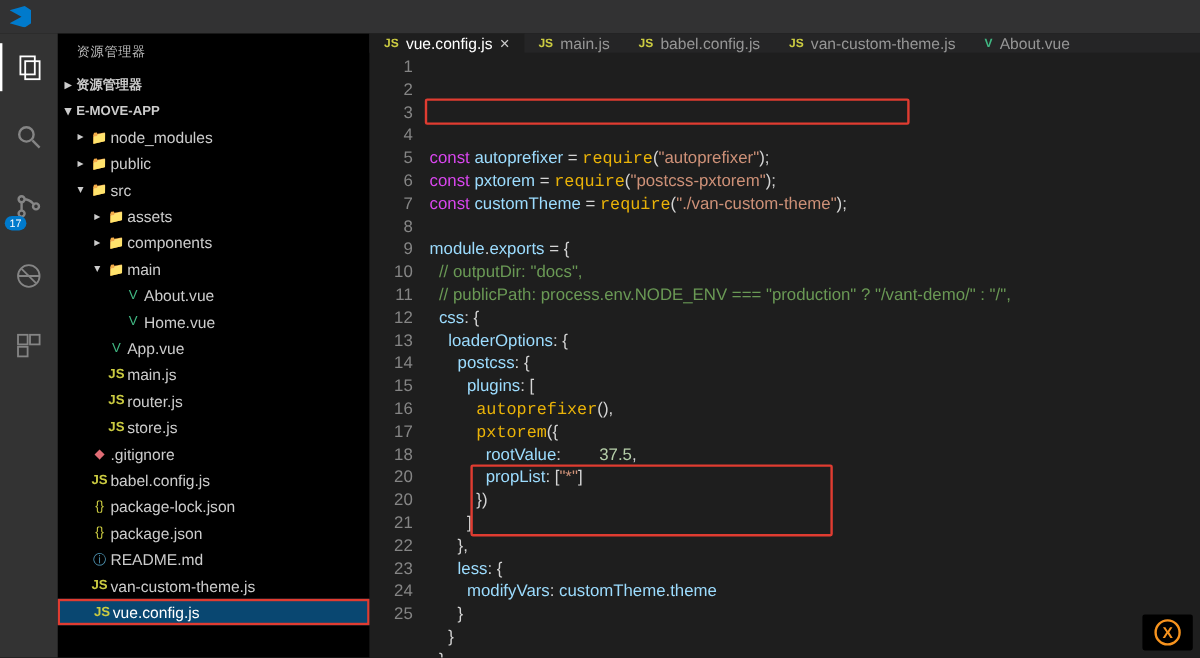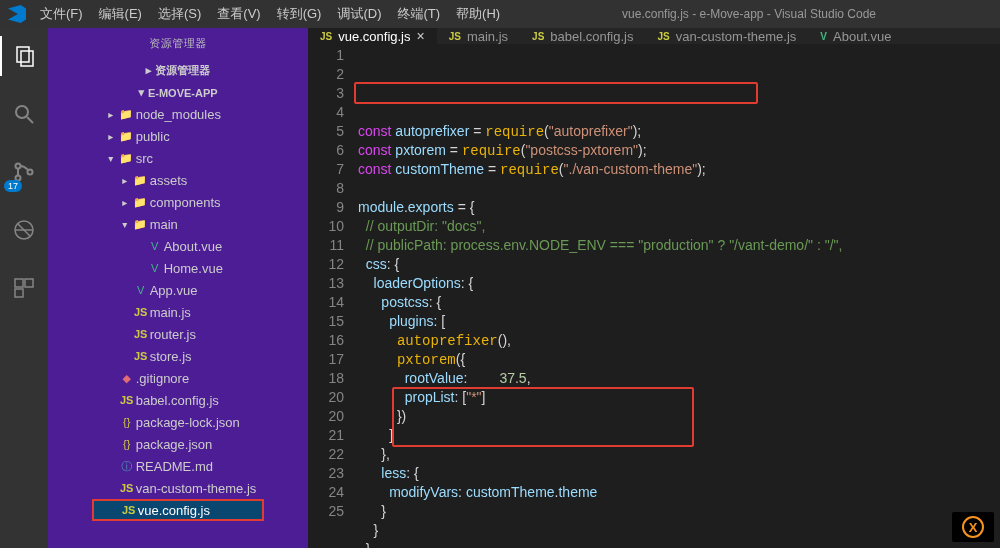--- a/index.html
+++ b/index.html
@@ -7,21 +7,21 @@
 .titlebar { height: 28px; background: #323233; display: flex; align-items: center; padding: 0 8px; }
 .vsicon { width: 18px; height: 18px; background: #007acc; margin-right: 8px; display:flex; align-items:center; justify-content:center; clip-path: polygon(0 20%, 70% 0, 100% 20%, 100% 80%, 70% 100%, 0 80%, 55% 50%); }
 .menu { display: flex; gap: 4px; }
 .menu-item { padding: 2px 6px; color: #ccc; cursor: pointer; }
 .title-center { flex: 1; text-align: center; color: #999; font-size: 12px; }
 .main { display: flex; height: calc(100% - 28px); }
 .activity { width: 48px; background: #333333; display: flex; flex-direction: column; align-items: center; padding-top: 8px; gap: 18px; position: relative; }
 .activity .ab { width: 48px; height: 40px; display: flex; align-items: center; justify-content: center; color: #858585; font-size: 22px; cursor: pointer; }
 .activity .ab.active { color: #fff; border-left: 2px solid #fff; }
 .badge { position: absolute; font-size: 9px; background: #007acc; color: #fff; border-radius: 8px; padding: 1px 4px; left: 4px; top: 152px; }
-.sidebar { width: 260px; background: #4c1d95; display: flex; flex-direction: column; align-items: center; }
+.sidebar { width: 260px; background: #000000; display: flex; flex-direction: column; }
 .sidebar-title { padding: 8px 16px; font-size: 11px; color: #bbb; letter-spacing: 0.5px; }
 .section-head { padding: 4px 6px; font-size: 11px; color: #ccc; font-weight: bold; display: flex; align-items: center; gap: 4px; cursor: pointer; }
 .tree { font-size: 13px; color: #ccc; }
 .tree .row { display: flex; align-items: center; height: 22px; padding-right: 8px; cursor: pointer; }
 .tree .row.selected { background: #094771; color: #fff; border: 2px solid #e03c31; }
 .tree .chev { width: 14px; text-align: center; color: #ccc; font-size: 10px; }
 .tree .icon { width: 18px; text-align: center; font-size: 11px; }
 .i-folder { color: #c09553; }
 .i-js { color: #cbcb41; font-weight: bold; font-size: 10px; }
 .i-vue { color: #41b883; font-size: 12px; }
@@ -50,31 +50,20 @@
 .hl2 { left: 34px; top: 341px; width: 302px; height: 60px; }
 .watermark { position: absolute; right: 6px; bottom: 6px; background: #000; color: #fff; padding: 4px 10px; font-size: 12px; display: flex; align-items: center; gap: 6px; border-radius: 2px; }
 .watermark .logo { width: 22px; height: 22px; border: 2px solid #f7931e; border-radius: 50%; display:flex; align-items:center; justify-content:center; color:#f7931e; font-weight:bold; font-size:13px;}
 .wm-sub { font-size: 8px; color: #ccc; display: block; letter-spacing: 0.5px;}
 </style>
 </head>
 <body>
 
 <div class="titlebar">
   <div class="vsicon"></div>
-  <div class="menu" id="menu">
-      <div class="menu-item">文件(F)</div>
-      <div class="menu-item">编辑(E)</div>
-      <div class="menu-item">选择(S)</div>
-      <div class="menu-item">查看(V)</div>
-      <div class="menu-item">转到(G)</div>
-      <div class="menu-item">调试(D)</div>
-      <div class="menu-item">终端(T)</div>
-      <div class="menu-item">帮助(H)</div>
-    </div>
-  <div class="title-center">vue.config.js - e-Move-app - Visual Studio Code</div>
 </div>
 
 <div class="main">
   <div class="activity">
     <div class="ab active">
         <svg width="24" height="24" viewBox="0 0 24 24" fill="none" stroke="currentColor" stroke-width="1.5">
           <rect x="4" y="3" width="12" height="15"></rect>
           <rect x="8" y="7" width="12" height="15"></rect>
         </svg>
       </div>

